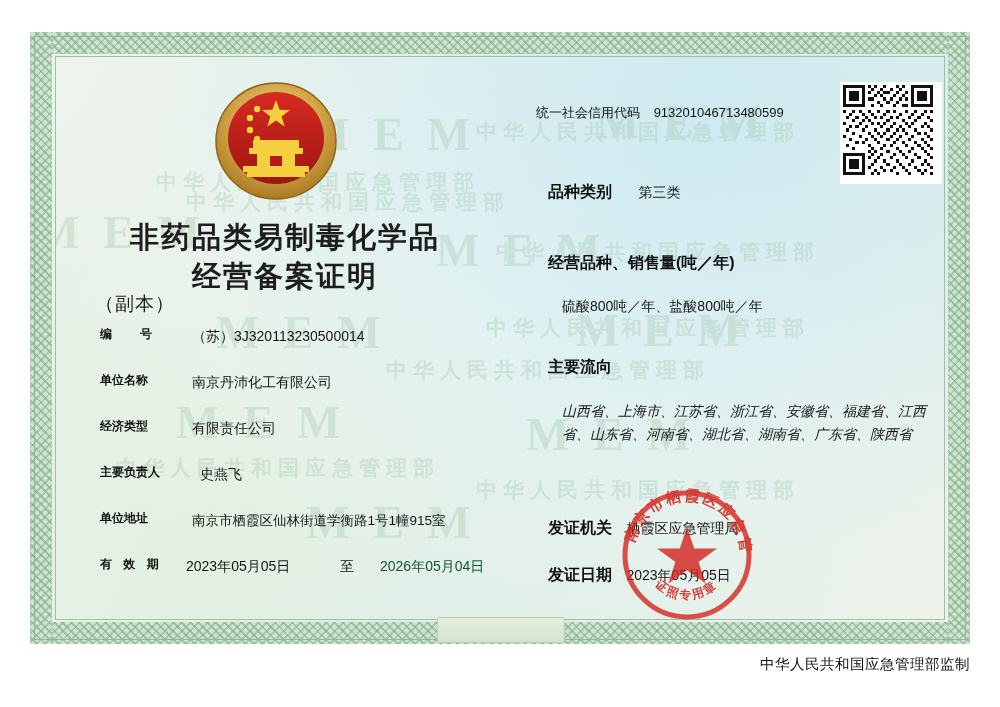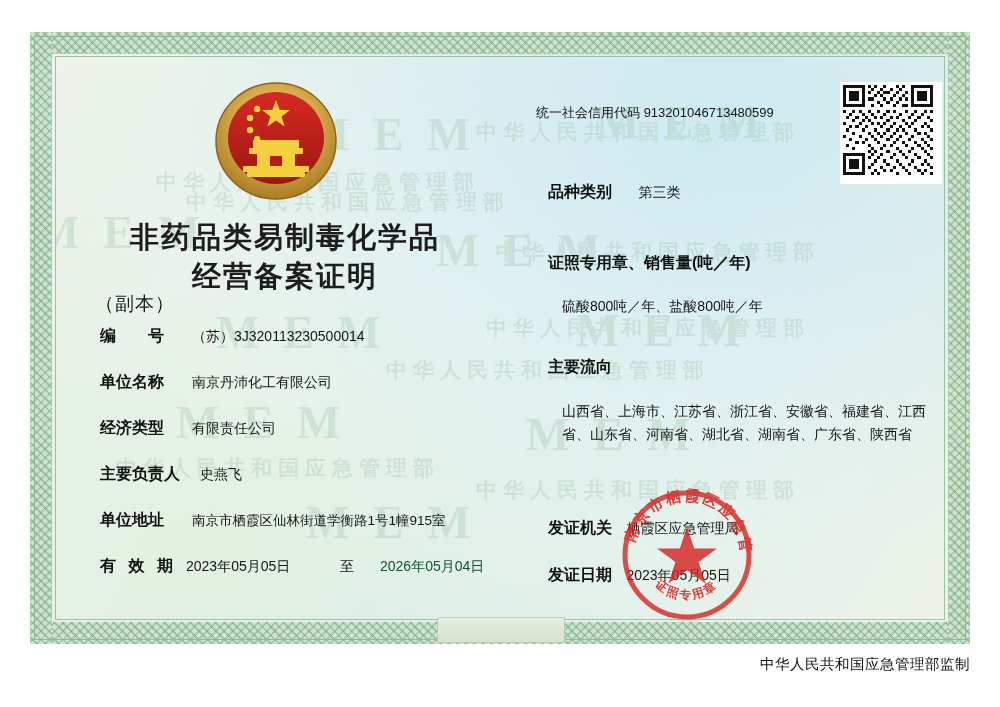--- a/index.html
+++ b/index.html
@@ -133,21 +133,21 @@
   }
   .field-row {
     position: relative;
     height: 46px;
   }
   .field-label {
     position: absolute;
     left: 0;
     top: 0;
     width: 86px;
-    font-size: 16px;
+    font-size: 12px;
     font-weight: bold;
     color: #111;
     letter-spacing: 0px;
     white-space: nowrap;
   }
   .field-label.spaced { letter-spacing: 8px; }
   .field-value {
     position: absolute;
     left: 92px;
     top: 2px;
@@ -223,21 +223,21 @@
     white-space: nowrap;
     text-align: right;
   }
   .cat-row .r-label { display: inline; }
   .cat-row .r-value { display: inline; margin-left: 22px; }
 
   .var-block { position: absolute; left: 548px; top: 253px; }
   .var-block .r-value { margin-top: 24px; margin-left: 14px; }
 
   .flow-block { position: absolute; left: 548px; top: 357px; }
-  .flow-block .r-value { margin-top: 22px; margin-left: 14px; }
+  .flow-block .r-value { margin-top: 22px; margin-left: 14px; font-style: italic; }
 
   .issuer-row {
     position: absolute;
     left: 548px;
     top: 518px;
     white-space: nowrap;
   }
   .issuer-row .r-label { display: inline; text-align: right; }
   .issuer-row .r-value { display: inline; margin-left: 10px; }
 
@@ -352,21 +352,21 @@
   </div>
 
   <div class="title-main">
     <div>非药品类易制毒化学品</div>
     <div>经营备案证明</div>
   </div>
   <div class="title-sub">（副本）</div>
 
   <div class="credit-code">
     <span>统一社会信用代码</span>
-    <span style="">913201046713480599</span>
+    <span style="margin-left:10px">913201046713480599</span>
   </div>
 
   <div class="qr">
     <svg viewBox="0 0 29 29" width="90" height="90" shape-rendering="crispEdges">
       <rect width="29" height="29" fill="#ffffff"></rect>
       <g fill="#111111">
         <rect x="0" y="0" width="7" height="1"></rect>
           <rect x="0" y="6" width="7" height="1"></rect>
         <rect x="0" y="0" width="1" height="7"></rect>
           <rect x="6" y="0" width="1" height="7"></rect>
@@ -606,21 +606,21 @@
     </div>
 
   </div>
 
   <div class="cat-row">
     <span class="r-label">品种类别</span>
     <span class="r-value">第三类</span>
   </div>
 
   <div class="var-block right-block">
-    <div class="r-label">证照专用章、销售量(吨／年)</div>
+    <div class="r-label">经营品种、销售量(吨／年)</div>
     <div class="r-value">硫酸800吨／年、盐酸800吨／年</div>
   </div>
 
   <div class="flow-block right-block">
     <div class="r-label">主要流向</div>
     <div class="r-value wrap">山西省、上海市、江苏省、浙江省、安徽省、福建省、江西省、山东省、河南省、湖北省、湖南省、广东省、陕西省</div>
   </div>
 
   <div class="issuer-row">
     <span class="r-label">发证机关</span>

